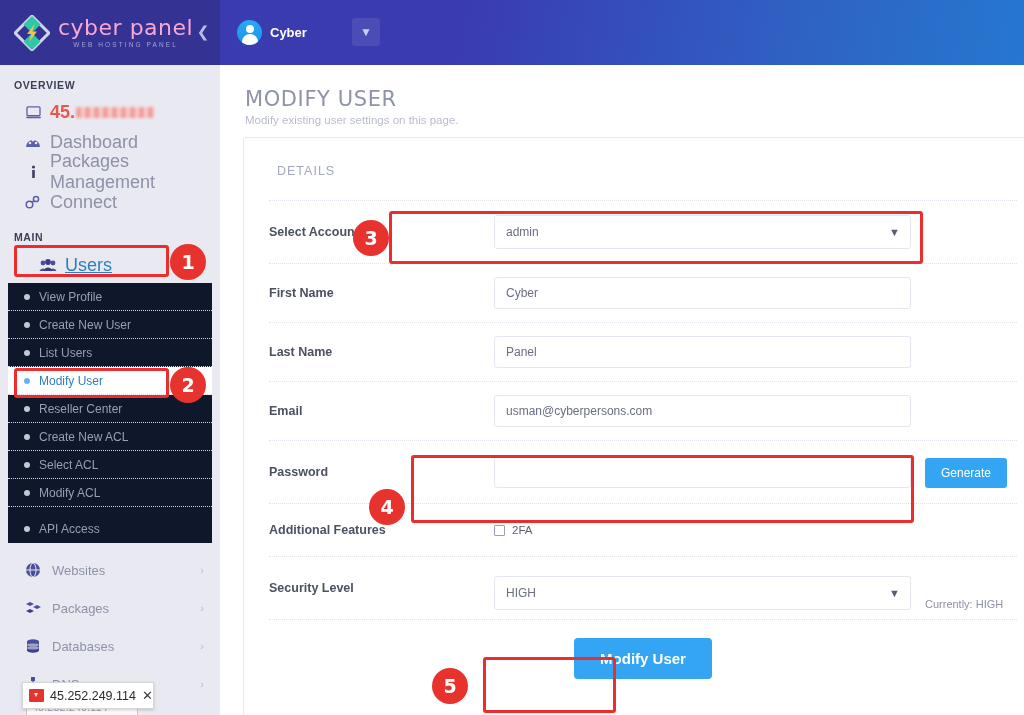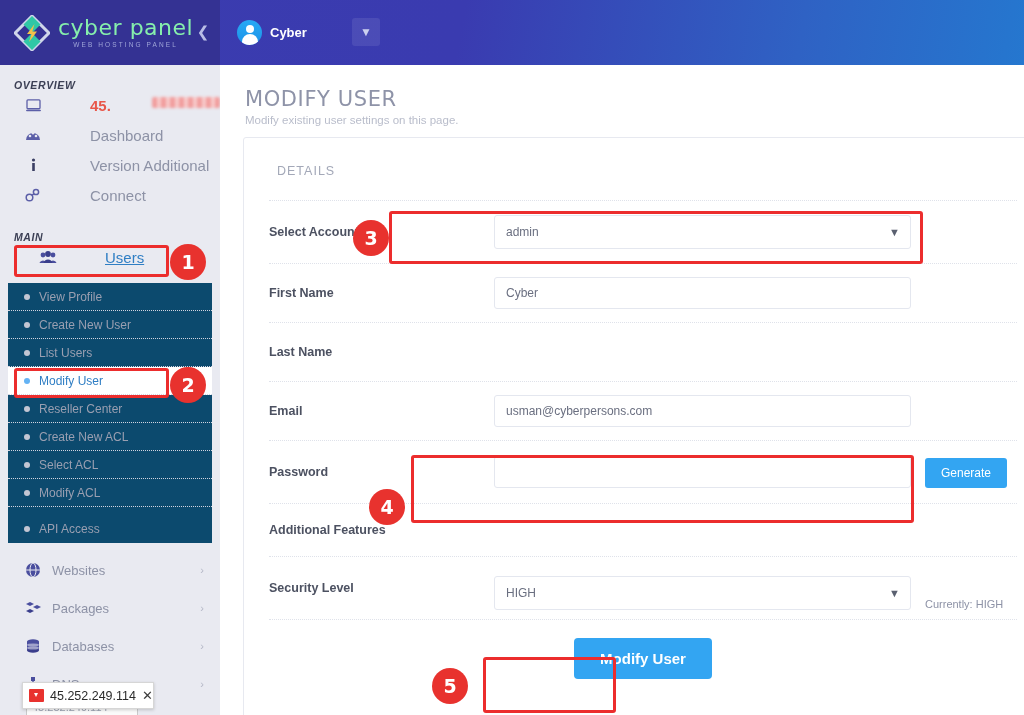--- a/index.html
+++ b/index.html
@@ -20,21 +20,21 @@
     z-index: 5;
   }
   .logo-zone {
     position:absolute; left:0; top:0; width:220px; height:65px;
     background:#343293;
     display:flex; align-items:center; padding-left:14px;
   }
   .logo-mark { width:36px; height:36px; position:relative; flex:0 0 auto; }
   .logo-text { margin-left:8px; line-height:1; }
   .logo-title {
-    font-size:22px; color:#86efac; font-weight:400; letter-spacing:.5px;
+    font-size:22px; color:#f9a8d4; font-weight:400; letter-spacing:.5px;
     font-family:"DejaVu Sans", sans-serif;
   }
   .logo-sub {
     font-size:6.5px; color:#9fa5d8; letter-spacing:2.1px; margin-top:3px;
     text-align:center; font-family:"Liberation Sans", sans-serif;
   }
   .collapse-btn {
     position:absolute; left:193px; top:22px; width:20px; height:20px;
     color:#b9bde6; font-size:15px; line-height:20px; text-align:center; cursor:pointer;
   }
@@ -62,41 +62,41 @@
     color:#ccd0ef; font-size:12px; text-align:center; line-height:28px; cursor:pointer;
   }
 
   
   .sidebar {
     position:absolute; left:0; top:65px; width:220px; height:650px;
     background:#e9eaf1; overflow:hidden;
   }
   .sb-section {
     font-size:10.5px; font-weight:bold; color:#3c4055;
-    letter-spacing:.6px; padding:14px 0 6px 14px;font-style:italic;
+    letter-spacing:.6px; padding:14px 0 6px 14px;
   }
   .sb-item {
-    display:flex; height:30px; padding-left:22px;
-    font-size:15px; color:#8d92a6; cursor:pointer; position:relative;gap:40px;
+    display:flex; align-items:center; height:30px; padding-left:22px;
+    font-size:18px; color:#8d92a6; cursor:pointer; position:relative;
   }
   .sb-item .ic { width:22px; height:16px; flex:0 0 auto; display:flex;
                  align-items:center; justify-content:center; color:#5c5fa8; }
   .sb-item .lbl { margin-left:6px; }
   .sb-item.users .lbl { color:#2f7ec4; text-decoration:underline; }
   .sb-item.ip .lbl { color:#e8574a; font-weight:bold; }
   .ip-blur {
     display:inline-block; width:78px; height:11px; vertical-align:-1px;
     margin-left:1px; border-radius:2px;
     background:
       repeating-linear-gradient(90deg, rgba(240,150,150,.85) 0 5px, rgba(248,205,205,.75) 5px 9px),
       linear-gradient(#f7cccc,#f3bcbc);
     filter: blur(1.4px);
   }
 
-  .submenu { background:#0c4a6e; margin:2px 8px 0 8px; }
+  .submenu { background:#0f172a; margin:2px 8px 0 8px; }
   .sub-item {
     display:flex; align-items:center; height:28px; padding-left:16px;
     font-size:12px; color:#9a9fb1; border-bottom:1px dotted #d2d4e0; cursor:pointer;
   }
   .sub-item:last-child{ border-bottom:none;margin-top:8px; }
   .sub-item .dot {
     width:6px; height:6px; border-radius:50%; background:#c3c6d3;
     margin-right:9px; flex:0 0 auto;
   }
   .sub-item.active { color:#2f7ec4; }
@@ -267,21 +267,21 @@
       <span class="lbl">Dashboard</span>
     </div>
 
     <div class="sb-item">
       <span class="ic">
         <svg width="7" height="14" viewBox="0 0 7 14">
           <circle cx="3.5" cy="2" r="1.6" fill="#3b3f63"></circle>
           <rect x="2.2" y="5" width="2.6" height="8" fill="#3b3f63"></rect>
         </svg>
       </span>
-      <span class="lbl">Version Additional</span>
+      <span class="lbl">Packages Management</span>
     </div>
 
     <div class="sb-item">
       <span class="ic">
         <svg width="16" height="14" viewBox="0 0 16 14">
           <circle cx="4.5" cy="9.5" r="3.3" fill="none" stroke="#5c5fa8" stroke-width="1.5"></circle>
           <circle cx="11" cy="4" r="2.6" fill="none" stroke="#5c5fa8" stroke-width="1.5"></circle>
           <line x1="6.7" y1="7.4" x2="9.3" y2="5.6" stroke="#5c5fa8" stroke-width="1.5"></line>
         </svg>
       </span>
@@ -434,20 +434,23 @@
       <div class="frow">
         <div class="flabel">First Name</div>
         <div class="fctl">
           <div class="inp">Cyber</div>
         </div>
       </div>
       <div class="divider" style="margin-top:0;"></div>
 
       <div class="frow">
         <div class="flabel">Last Name</div>
+        <div class="fctl">
+          <div class="inp">Panel</div>
+        </div>
       </div>
       <div class="divider" style="margin-top:0;"></div>
 
       <div class="frow">
         <div class="flabel">Email</div>
         <div class="fctl">
           <div class="inp">usman@cyberpersons.com</div>
         </div>
       </div>
       <div class="divider" style="margin-top:0;"></div>
@@ -456,20 +459,26 @@
         <div class="flabel">Password</div>
         <div class="fctl">
           <div class="inp empty" placeholder=""></div>
           <button class="btn-gen">Generate</button>
         </div>
       </div>
       <div class="divider" style="margin-top:0;"></div>
 
       <div class="frow" style="min-height:52px;">
         <div class="flabel">Additional Features</div>
+        <div class="fctl">
+          <div class="cb-wrap">
+            <span class="cb"></span>
+            <span class="cb-lbl">2FA</span>
+          </div>
+        </div>
       </div>
       <div class="divider" style="margin-top:0;"></div>
 
       <div class="frow" style="min-height:62px;">
         <div class="flabel">Security Level</div>
         <div class="fctl">
           <div class="sel">
             <span>HIGH</span>
             <span class="chev">▼</span>
           </div>

